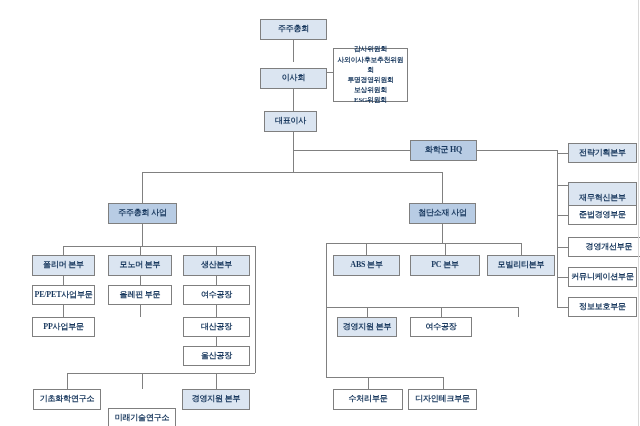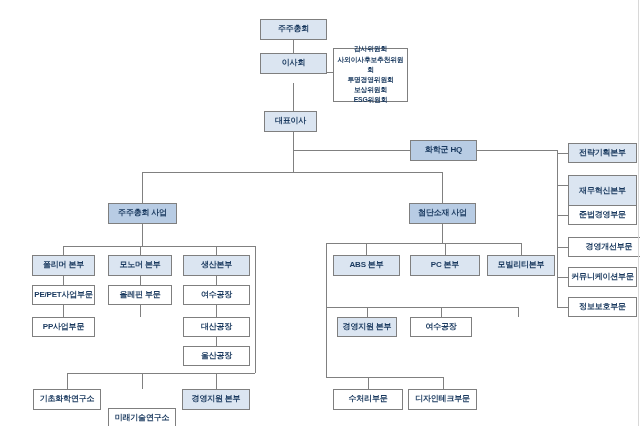--- a/index.html
+++ b/index.html
@@ -7,21 +7,21 @@
     --node_medium:#b8cce4;
     --node_white:#ffffff;
     --border:#7f7f7f;
     --line:#808080;
     --text:#17375d;
     --background:#ffffff;
   }
   html,body{margin:0;padding:0;background:#fff;}
   .canvas{
     position:relative;width:640px;height:426px;background:var(--background);
-    font-family:Liberation Sans, sans-serif;overflow:hidden;
+    font-family:Liberation Serif, serif;overflow:hidden;
   }
   .node{
     position:absolute;box-sizing:border-box;border:1px solid var(--border);
     display:flex;align-items:center;justify-content:center;text-align:center;
     font-size:8px;font-weight:bold;color:var(--text);letter-spacing:-0.2px;
     line-height:1.05;padding:1px;
   }
   .light{background:var(--node_light);}
   .mid{background:var(--node_medium);}
   .white{background:var(--node_white);}
@@ -82,33 +82,33 @@
   <div class="vline" style="left:521px;top:243px;height:12px"></div>
   <div class="hline" style="left:326px;top:307px;width:192px"></div>
   <div class="vline" style="left:367px;top:307px;height:10px"></div>
   <div class="vline" style="left:441px;top:307px;height:10px"></div>
   <div class="vline" style="left:518px;top:307px;height:10px"></div>
   <div class="hline" style="left:326px;top:377px;width:117px"></div>
   <div class="vline" style="left:368px;top:377px;height:12px"></div>
   <div class="vline" style="left:443px;top:377px;height:12px"></div>
 
   <div class="node light" style="left:260px;top:19px;width:67px;height:21px">주주총회</div>
-  <div class="node light" style="left:260px;top:53px;width:67px;height:21px">이사회</div>
+  <div class="node light" style="left:260px;top:68px;width:67px;height:21px">이사회</div>
   <div class="node white committees" style="left:333px;top:48px;width:75px;height:54px">
     <div>감사위원회</div>
     <div>사외이사후보추천위원회</div>
     <div>투명경영위원회</div>
     <div>보상위원회</div>
     <div>ESG위원회</div>
   </div>
   <div class="node light" style="left:264px;top:111px;width:53px;height:21px">대표이사</div>
 
   <div class="node mid" style="left:410px;top:140px;width:67px;height:21px">화학군 HQ</div>
   <div class="node light" style="left:568px;top:143px;width:69px;height:20px">전략기획본부</div>
-  <div class="node light" style="left:568px;top:175px;width:69px;height:32px">재무혁신본부</div>
+  <div class="node light" style="left:568px;top:182px;width:69px;height:32px">재무혁신본부</div>
   <div class="node white" style="left:568px;top:205px;width:69px;height:20px">준법경영부문</div>
   <div class="node white" style="left:568px;top:237px;width:82px;height:20px">경영개선부문</div>
   <div class="node white" style="left:568px;top:267px;width:69px;height:20px">커뮤니케이션부문</div>
   <div class="node white" style="left:568px;top:297px;width:69px;height:20px">정보보호부문</div>
 
   <div class="node mid" style="left:108px;top:203px;width:69px;height:21px">주주총회 사업</div>
   <div class="node light" style="left:32px;top:255px;width:63px;height:21px">폴리머 본부</div>
   <div class="node light" style="left:108px;top:255px;width:64px;height:21px">모노머 본부</div>
   <div class="node light" style="left:183px;top:255px;width:67px;height:21px">생산본부</div>
   <div class="node white" style="left:32px;top:285px;width:63px;height:20px">PE/PET사업부문</div>

